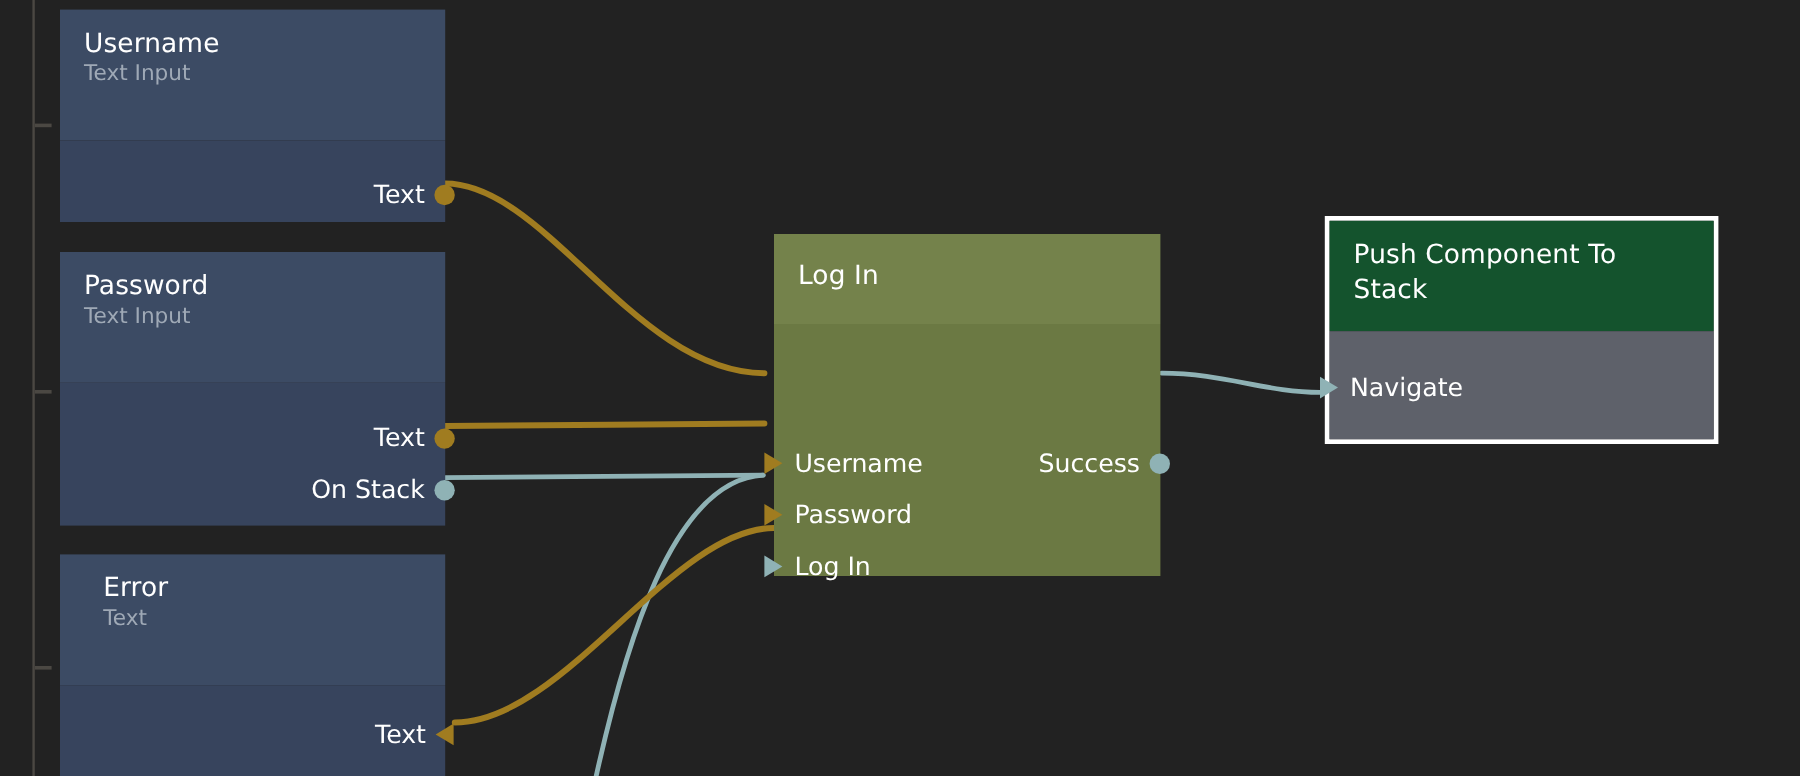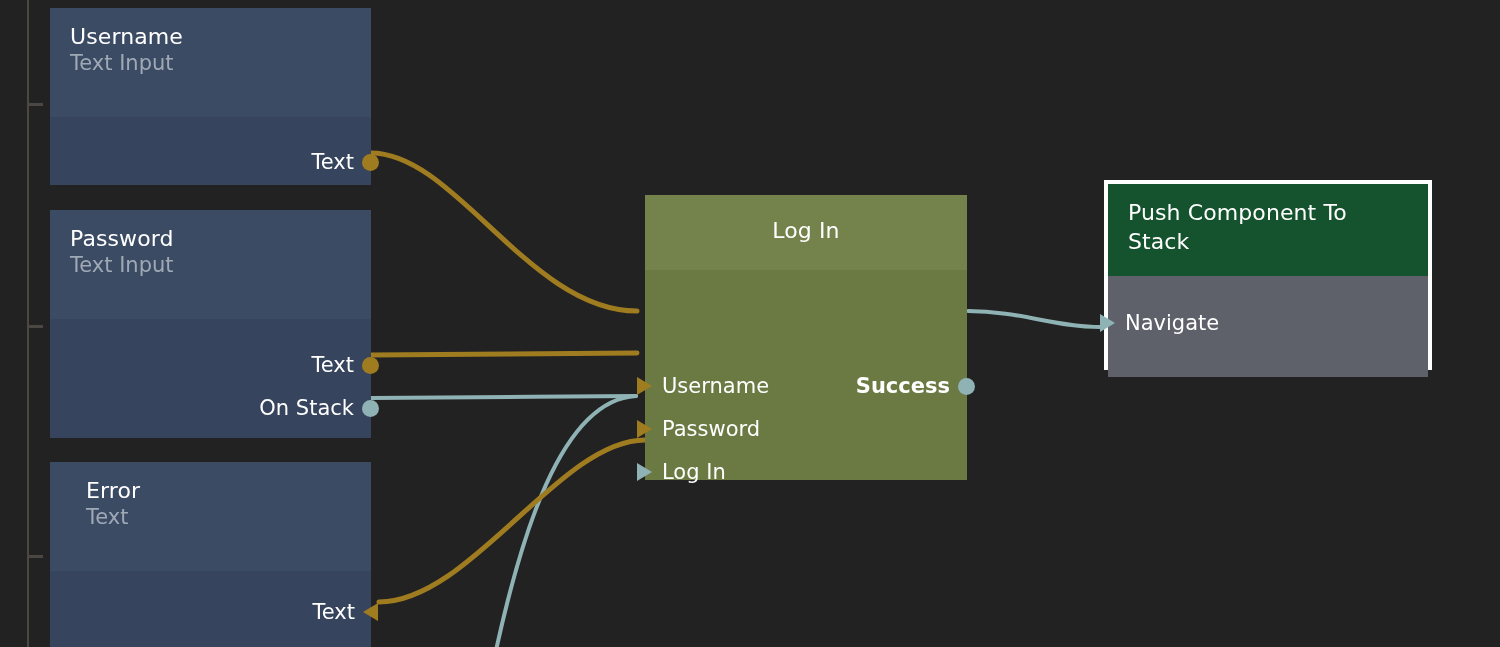--- a/index.html
+++ b/index.html
@@ -55,21 +55,21 @@
     padding: 14px 20px 10px 20px;
   }
   .node-title {
     font-size: 22px;
     color: #ffffff;
     line-height: 1.32;
     letter-spacing: 0.1px;
     font-weight: 400;
   }
   .node-subtitle {
-    font-size: 21px;
+    font-size: 18px;
     color: #a7b0bd;
     line-height: 1.3;
     font-weight: 400;
     margin-top: -1px;
   }
   .node-body {
     position: relative;
     box-sizing: border-box;
   }
 
@@ -199,52 +199,52 @@
     </div>
     <div class="node-body" style="height:76px;">
 
       <div class="port-row out" style="top:29px; right:0;">
         <span class="port-label">Text</span>
         <span style="width:0;height:0;border-top:9px solid transparent;border-bottom:9px solid transparent;border-right:15px solid #a07c20;margin-right:-7px;"></span>
       </div>
     </div>
   </div>
 
-  <div class="node action" style="left:645px; top:195px; width:322px; height:285px;text-align:center;">
+  <div class="node action" style="left:645px; top:195px; width:322px; height:285px;">
     <div class="node-header" style="height:75px;">
       <div class="node-title" style="margin-top:7px;">Log In</div>
     </div>
     <div class="node-body" style="height:210px;">
 
       <div class="port-row in" style="top:104px; left:0;">
         <span class="port-arrow gold"></span>
         <span class="port-label">Username</span>
       </div>
       <div class="port-row in" style="top:147px; left:0;">
         <span class="port-arrow gold"></span>
         <span class="port-label">Password</span>
       </div>
       <div class="port-row in" style="top:190px; left:0;">
         <span class="port-arrow teal"></span>
         <span class="port-label">Log In</span>
       </div>
 
 
-      <div class="port-row out" style="top:104px; right:0;font-weight:bold;">
+      <div class="port-row out" style="top:104px; right:0;">
         <span class="port-label">Success</span>
         <span class="port-dot teal"></span>
       </div>
     </div>
   </div>
 
   <div class="node selected" style="left:1104px; top:180px; width:328px; height:190px;">
     <div class="node-header" style="height:92px;">
       <div class="node-title">Push Component To Stack</div>
     </div>
-    <div class="node-body" style="height:101px;">
+    <div class="node-body" style="height:90px;">
       <div class="port-row in" style="top:35px; left:0;">
         <span class="port-arrow teal"></span>
         <span class="port-label">Navigate</span>
       </div>
     </div>
   </div>
 
 </div>
 
 </body></html>

